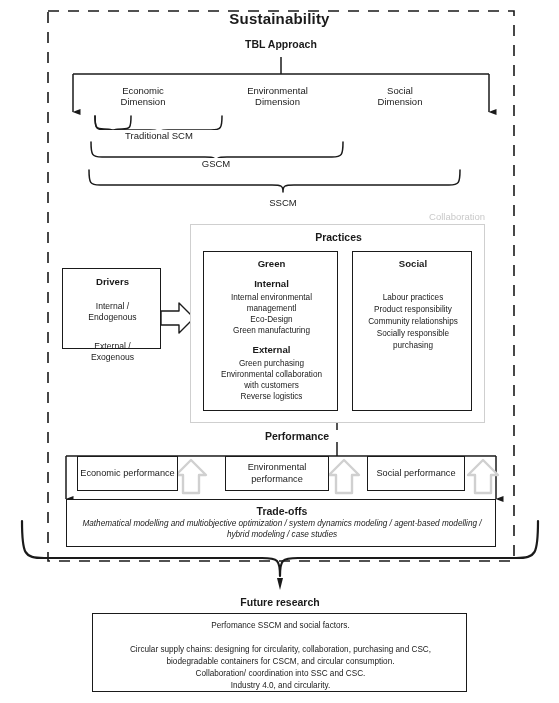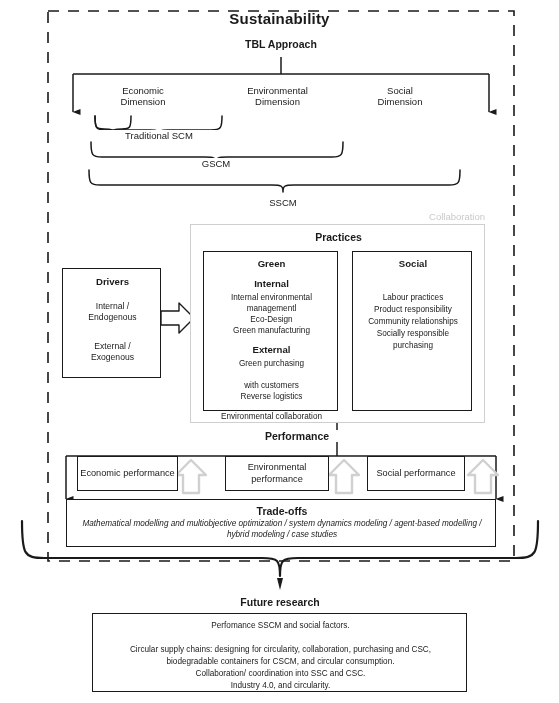--- a/index.html
+++ b/index.html
@@ -173,21 +173,21 @@
 Dimension</div>
   <div class="lbl dim" style="left:345px; top:85px; width:110px;">Social
 Dimension</div>
 
   <div class="lbl chain" style="left:99px; top:130px; width:120px; background:#fff;">Traditional SCM</div>
   <div class="lbl chain" style="left:166px; top:158px; width:100px; background:#fff;">GSCM</div>
   <div class="lbl chain" style="left:233px; top:197px; width:100px;">SSCM</div>
 
   <div class="lbl collab" style="left:300px; top:211px; width:185px; text-align:right;">Collaboration</div>
 
-  <div class="boxed" style="left:62px; top:268px; width:99px; height:110px;">
+  <div class="boxed" style="left:62px; top:268px; width:99px; height:81px;">
     <div class="lbl hd" style="left:0; top:7px; width:99px;">Drivers</div>
     <div class="lbl bodytext" style="left:0; top:32px; width:99px;">Internal /
 Endogenous</div>
     <div class="lbl bodytext" style="left:0; top:72px; width:99px;">External /
 Exogenous</div>
   </div>
 
   <div class="panel-gray" style="left:190px; top:224px; width:295px; height:199px;">
     <div class="lbl ttl-sec" style="left:0; top:6px; width:295px;">Practices</div>
   </div>
@@ -196,21 +196,21 @@
     <div class="lbl hd" style="left:0; top:6px; width:135px;">Green</div>
 
     <div class="lbl hd" style="left:0; top:26px; width:135px;">Internal</div>
     <div class="lbl bodytext-sm" style="left:0; top:41px; width:135px;">Internal environmental</div>
     <div class="lbl bodytext-sm" style="left:0; top:52px; width:135px;">managementl</div>
     <div class="lbl bodytext-sm" style="left:0; top:63px; width:135px;">Eco-Design</div>
     <div class="lbl bodytext-sm" style="left:0; top:74px; width:135px;">Green manufacturing</div>
 
     <div class="lbl hd" style="left:0; top:92px; width:135px;">External</div>
     <div class="lbl bodytext-sm" style="left:0; top:107px; width:135px;">Green purchasing</div>
-    <div class="lbl bodytext-sm" style="left:0; top:118px; width:135px;margin-top:42px;">Environmental collaboration</div>
+    <div class="lbl bodytext-sm" style="left:0; top:118px; width:135px;">Environmental collaboration</div>
     <div class="lbl bodytext-sm" style="left:0; top:129px; width:135px;">with customers</div>
     <div class="lbl bodytext-sm" style="left:0; top:140px; width:135px;">Reverse logistics</div>
   </div>
 
   <div class="boxed" style="left:352px; top:251px; width:120px; height:160px;">
     <div class="lbl hd" style="left:0; top:6px; width:120px;">Social</div>
     <div class="lbl bodytext-sm" style="left:-6px; top:41px; width:132px;">Labour practices</div>
     <div class="lbl bodytext-sm" style="left:-6px; top:53px; width:132px;">Product responsibility</div>
     <div class="lbl bodytext-sm" style="left:-6px; top:65px; width:132px;">Community relationships</div>
     <div class="lbl bodytext-sm" style="left:-6px; top:77px; width:132px;">Socially responsible</div>

